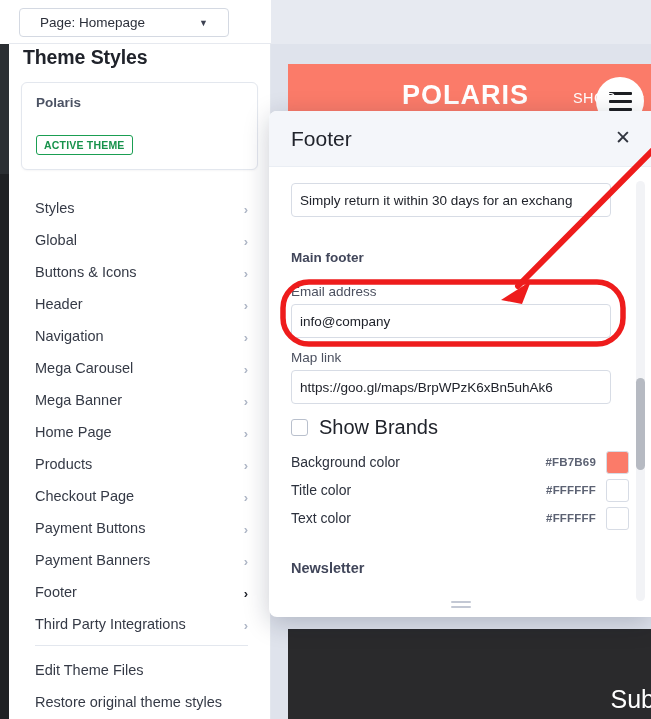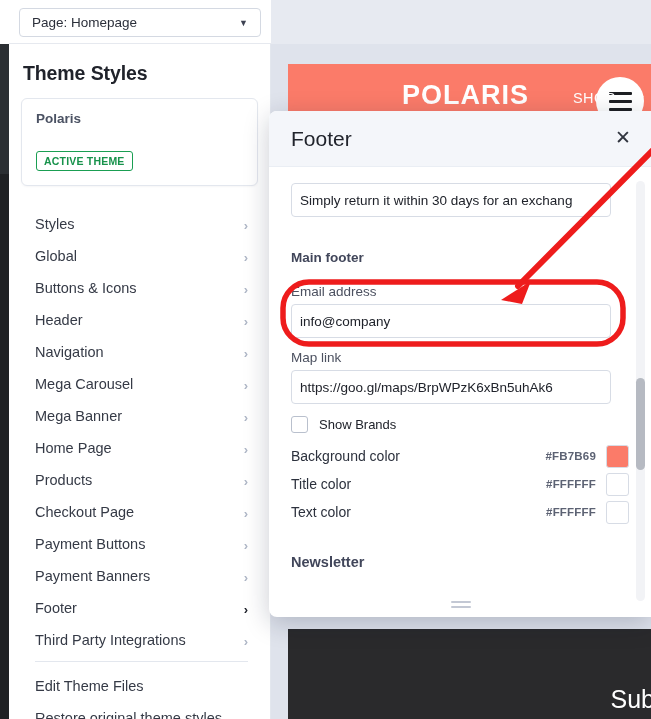--- a/index.html
+++ b/index.html
@@ -24,37 +24,37 @@
     position: absolute; left: 0; top: 44px; width: 9px; height: 130px;
     background: #2b2f33;
   }
 
   
   .topbar {
     position: absolute; left: 9px; top: 0; width: 262px; height: 44px;
     background: #ffffff; border-bottom: 1px solid #e6e9ef;
   }
   .page-select {
-    position: absolute; left: 10px; top: 8px; width: 242px; height: 29px;
+    position: absolute; left: 10px; top: 8px; width: 210px; height: 29px;
     border: 1px solid #d4d9e2; border-radius: 4px; background: #fff;
-    display: flex; align-items: center; padding: 0 12px;
+    display: flex; align-items: center; padding: 0 20px;
     font-size: 13.5px; color: #2b2f3a;
   }
   .page-select .caret {
     margin-left: auto; font-size: 9px; color: #3d4252;
   }
 
   
   .sidebar {
     position: absolute; left: 9px; top: 44px; width: 262px; height: 675px;
     background: #ffffff; border-right: 1px solid #e3e7ee;
     overflow: hidden;
   }
   .sidebar-title {
-    margin: 18px 0 0 14px; font-size: 19.5px; font-weight: 600;
+    margin: 2px 0 0 14px; font-size: 19.5px; font-weight: 600;
     color: #20232b; letter-spacing: -0.1px;
   }
   .theme-card {
     margin: 13px 12px 0 12px; border: 1px solid #e3e7ee; border-radius: 6px;
     background: #fff; padding: 12px 14px 14px 14px;
     box-shadow: 0 1px 2px rgba(20,30,60,0.04);
   }
   .theme-name { font-size: 13.5px; font-weight: 700; color: #4b5263; }
   .badge {
     display: inline-block; margin-top: 25px;
@@ -155,21 +155,21 @@
   }
   .input-wide { width: 320px; }
   .section-head {
     font-size: 13.5px; font-weight: 700; color: #41465a;
   }
   .check-row { display: flex; align-items: center; gap: 11px; }
   .checkbox {
     width: 17px; height: 17px; border: 1.3px solid #b9c0cd; border-radius: 3px;
     background: #fff;
   }
-  .check-label { font-size: 13px; color: #20232b; }
+  .check-label { font-size: 20px; color: #20232b; }
 
   .color-row {
     display: flex; align-items: center; height: 28px;
   }
   .color-name { font-size: 14px; color: #2c313d; }
   .color-hex {
     margin-left: auto; font-size: 11.5px; color: #5c6273;
     font-weight: 600; letter-spacing: .2px;
   }
   .color-swatch {

